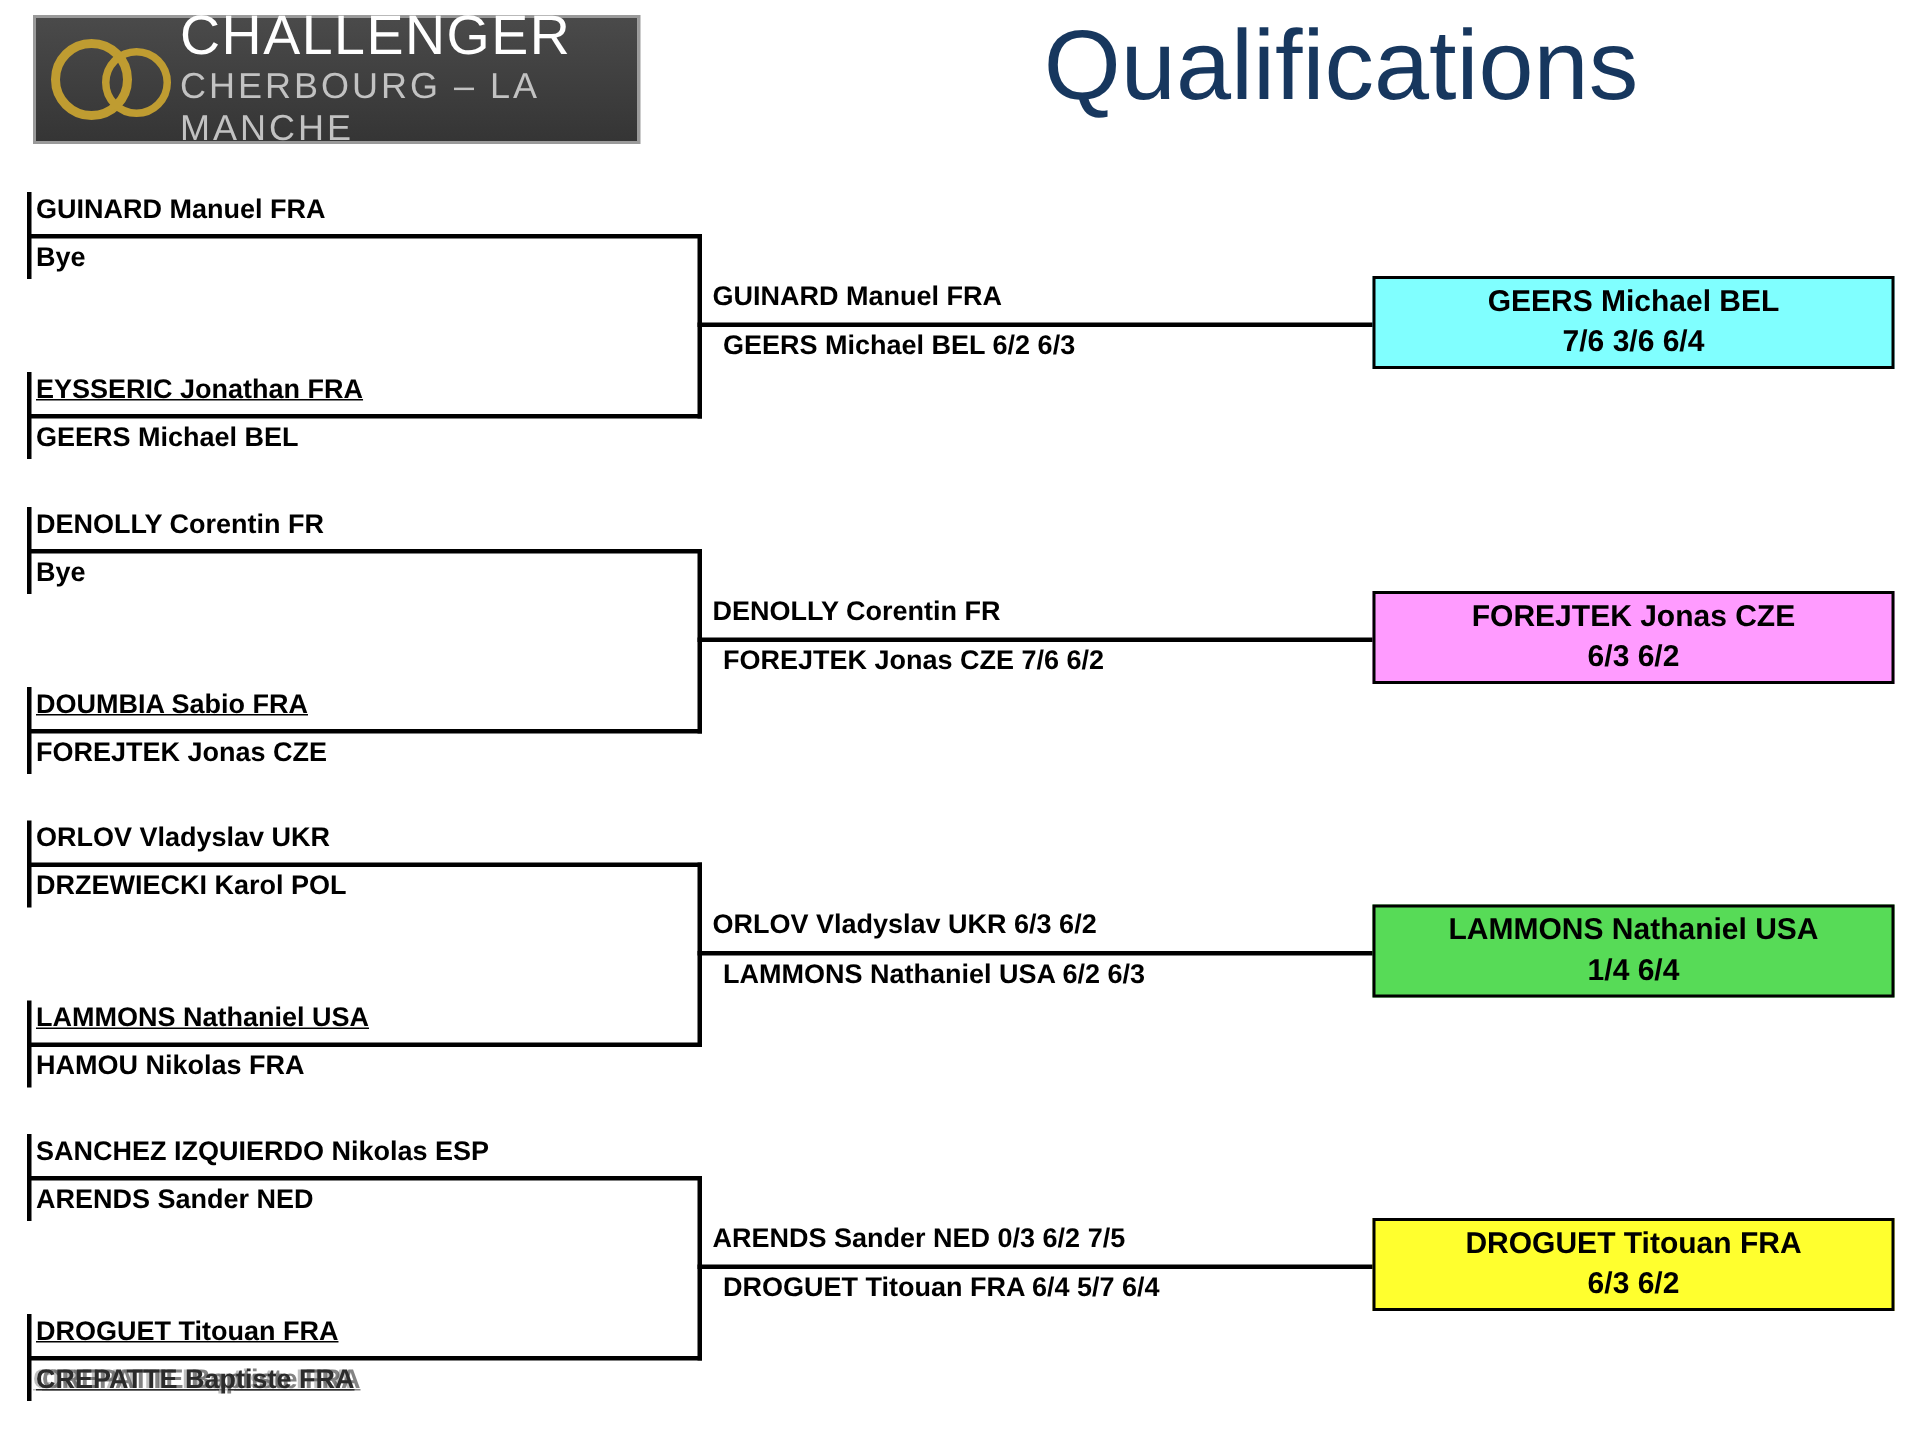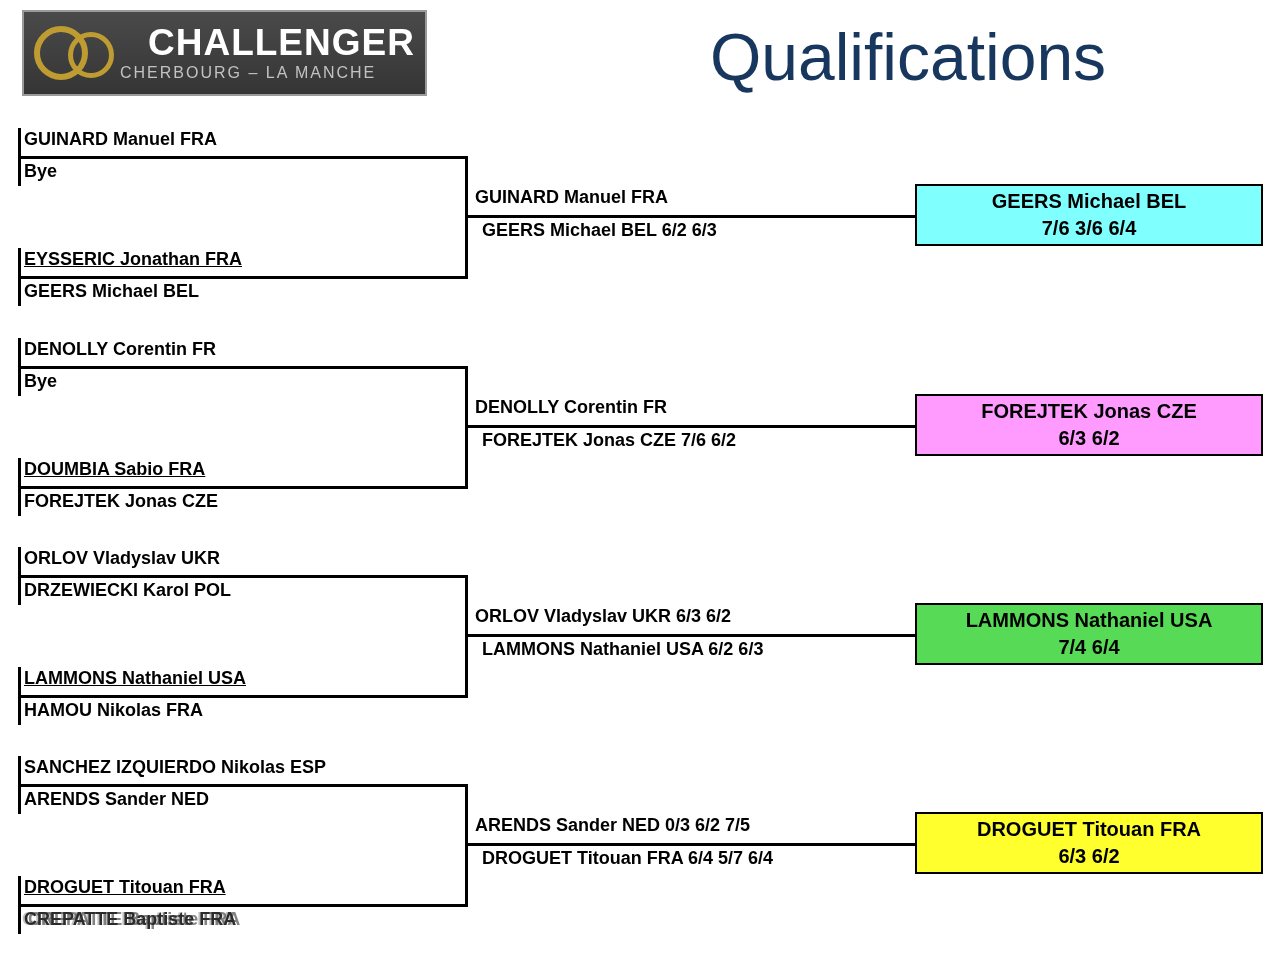--- a/index.html
+++ b/index.html
@@ -14,28 +14,28 @@
     background:linear-gradient(#4a4a4a, #353535);
     border:2px solid #9a9a9a; box-sizing:border-box;
     display:flex; align-items:center;
   }
   .rings { position:relative; width:96px; height:82px; flex:0 0 96px; }
   .ring { position:absolute; border-radius:50%; box-sizing:border-box; }
   .ring.r1 { width:54px; height:54px; border:6px solid #bf9c31; left:10px; top:14px; }
   .ring.r2 { width:46px; height:46px; border:5px solid #bf9c31; left:44px; top:20px; }
   .logo-text { display:flex; flex-direction:column; justify-content:center; }
   .logo-brand {
-    color:#ffffff; font-weight:bold; font-size:37px; letter-spacing:1px; line-height:1.05;margin-left:28px;
+    color:#ffffff; font-weight:normal; font-size:37px; letter-spacing:1px; line-height:1.05;
   }
   .logo-loc {
-    color:#c2c2c2; font-size:16px; letter-spacing:2px; line-height:1.2;
+    color:#c2c2c2; font-size:24px; letter-spacing:2px; line-height:1.2;
   }
   .page-title {
     position:absolute; left:620px; top:2px; width:540px; text-align:center;
-    font-size:66px; font-weight:400; margin:18px; line-height:1.15;
+    font-size:66px; font-weight:400; margin:4px; line-height:1.15;
   }
 
   
   .section { position:absolute; left:0; width:1280px; height:200px; }
   .name {
     position:absolute; font-weight:bold; font-size:18px; color:#000;
     white-space:nowrap; line-height:1.1;
   }
   .hline { position:absolute; height:3px; background:#000; }
   .tick  { position:absolute; left:18px; width:3px; background:#000; }
@@ -56,21 +56,21 @@
 
   .winner-box {
     position:absolute; left:915px; top:64px; width:348px; height:62px;
     border:2px solid #000; box-sizing:border-box;
     display:flex; flex-direction:column; justify-content:center;
     text-align:center; font-weight:bold; font-size:20px; line-height:1.35;
     color:#000;
   }
 
   
-  .doubled { color:#2b2b2b; text-shadow: 4px 0 0 rgba(90,90,90,0.75), -2px 0 0 rgba(150,150,150,0.6); }
+  .doubled { color:#2b2b2b; text-shadow: 4px 0 0 rgba(90,90,90,0.75), -2px 0 0 rgba(150,150,150,0.6); text-decoration: underline; }
 </style>
 </head>
 <body>
 
 <div class="logo">
   <div class="rings">
     <span class="ring r1"></span>
     <span class="ring r2"></span>
   </div>
   <div class="logo-text">
@@ -127,21 +127,21 @@
   <div class="tick tick2"></div>
   <div class="name n3">LAMMONS Nathaniel USA</div>
   <div class="hline l2"></div>
   <div class="name n4">HAMOU Nikolas FRA</div>
   <div class="vconn"></div>
   <div class="name mid-top">ORLOV Vladyslav UKR 6/3 6/2</div>
   <div class="hline midline"></div>
   <div class="name mid-bottom">LAMMONS Nathaniel USA 6/2 6/3</div>
   <div class="winner-box" style="background: rgb(87, 219, 87);">
     <div>LAMMONS Nathaniel USA</div>
-    <div>7/4 6/4</div>
+    <div>1/4 6/4</div>
   </div>
 </div>
 
 <div class="section" style="top:748px">
   <div class="tick tick1"></div>
   <div class="name n1">SANCHEZ IZQUIERDO Nikolas ESP</div>
   <div class="hline l1"></div>
   <div class="name n2">ARENDS Sander NED</div>
   <div class="tick tick2"></div>
   <div class="name n3">DROGUET Titouan FRA</div>

